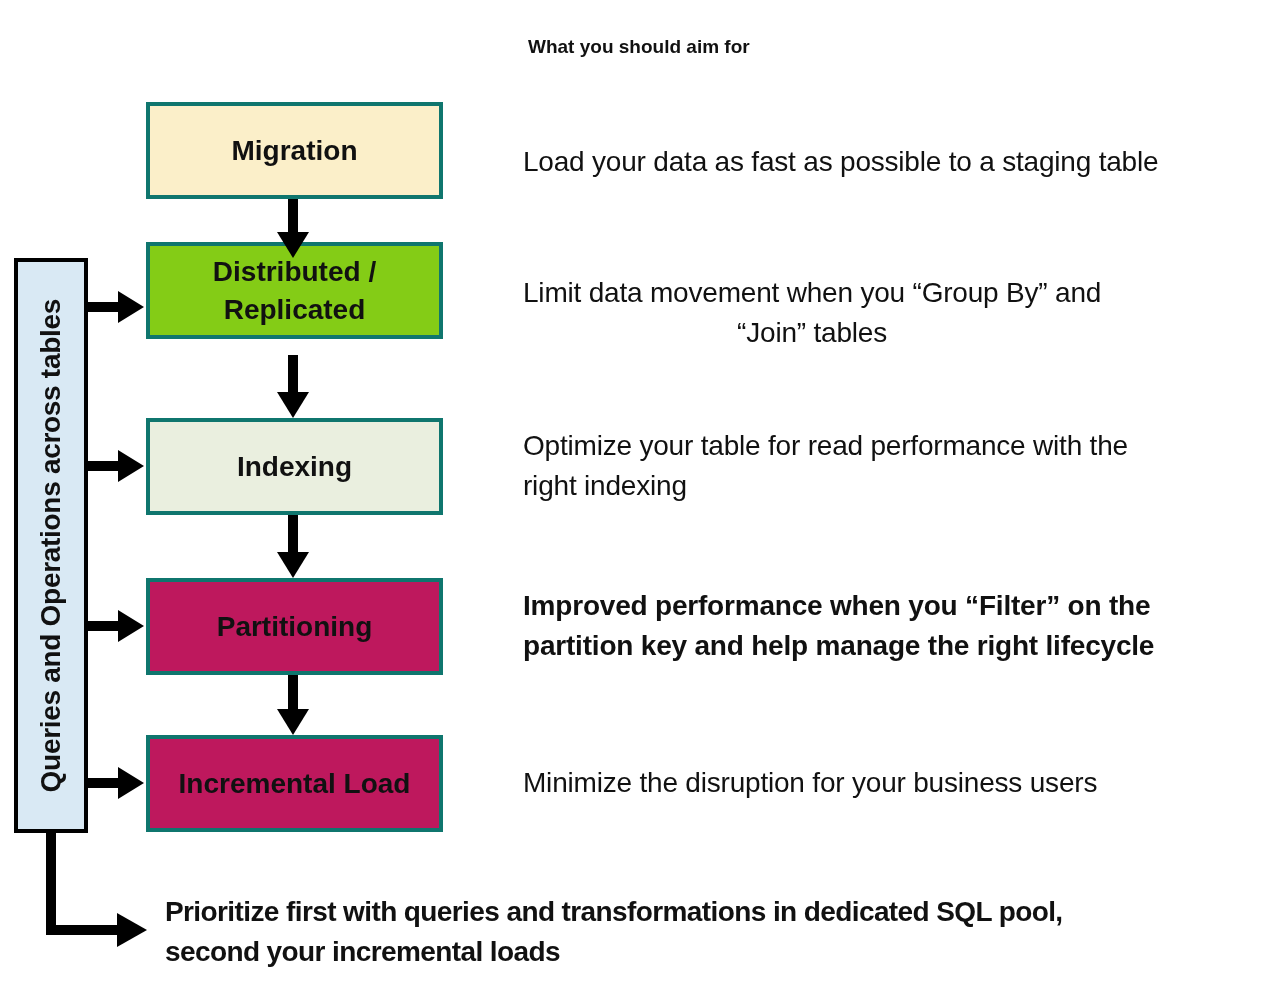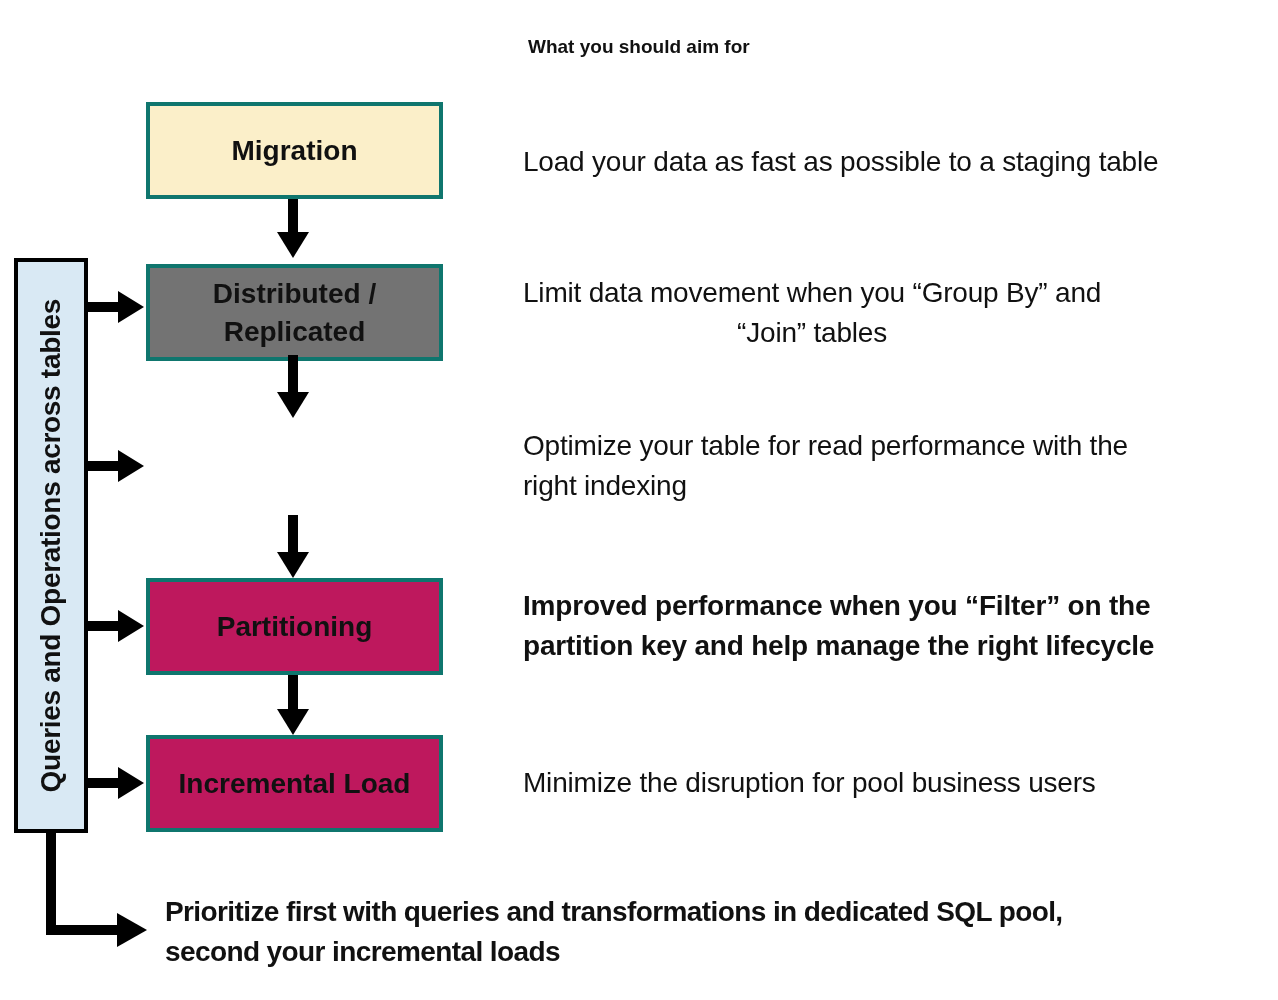--- a/index.html
+++ b/index.html
@@ -77,25 +77,28 @@
 <div id="canvas">
 
   <div id="sidebar-box" style="background-color: rgb(217, 233, 244);">
     <span class="vtext">Queries and Operations across tables</span>
   </div>
 
   <div class="flow-box" style="top: 102px; background-color: rgb(251, 239, 201);">
     <div>Migration</div>
   </div>
 
-  <div class="flow-box" style="top: 264px; background-color: #737373;">
+  <div class="flow-box" style="top: 242px; background-color: #84cc16;">
     <div>Distributed /</div>
     <div>Replicated</div>
   </div>
 
+  <div class="flow-box" style="top: 418px; background-color: rgb(234, 239, 223);">
+    <div>Indexing</div>
+  </div>
 
   <div class="flow-box" style="top: 578px; background-color: #be185d;">
     <div>Partitioning</div>
   </div>
 
   <div class="flow-box" style="top: 735px; background-color: #be185d;">
     <div>Incremental Load</div>
   </div>
 
   <div class="varrow" style="left:277px;top:199px;height:59px;">
@@ -147,21 +150,21 @@
   </div>
   <div class="aim-item" style="top:426px;">
     <div>Optimize your table for read performance with the</div>
     <div>right indexing</div>
   </div>
   <div class="aim-item" style="top:586px;font-weight:bold;">
     <div>Improved performance when you “Filter” on the</div>
     <div>partition key and help manage the right lifecycle</div>
   </div>
   <div class="aim-item" style="top:763px;">
-    <div>Minimize the disruption for pool business users</div>
+    <div>Minimize the disruption for your business users</div>
   </div>
 
   <div id="footer-note">
     <div>Prioritize first with queries and transformations in dedicated SQL pool,</div>
     <div>second your incremental loads</div>
   </div>
 
 </div>
 
 </body></html>

